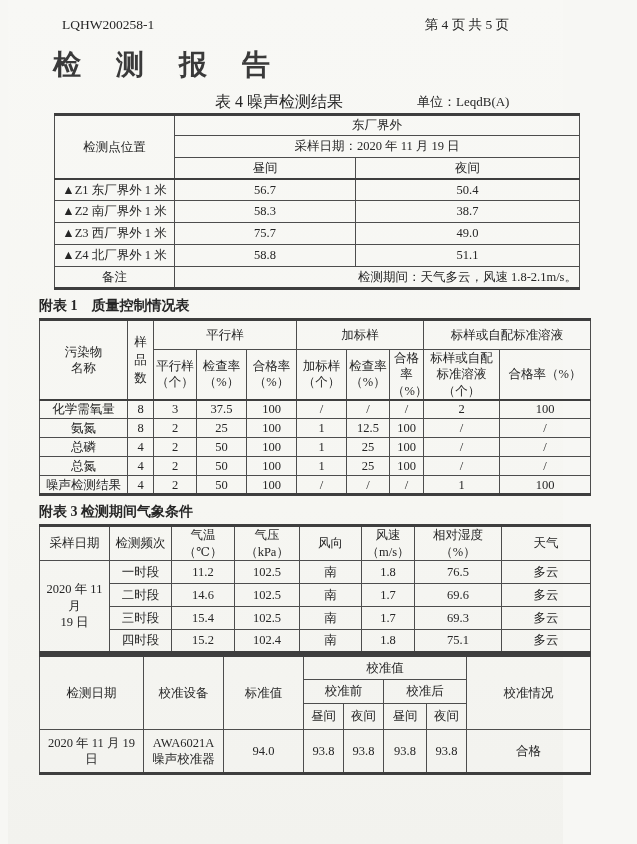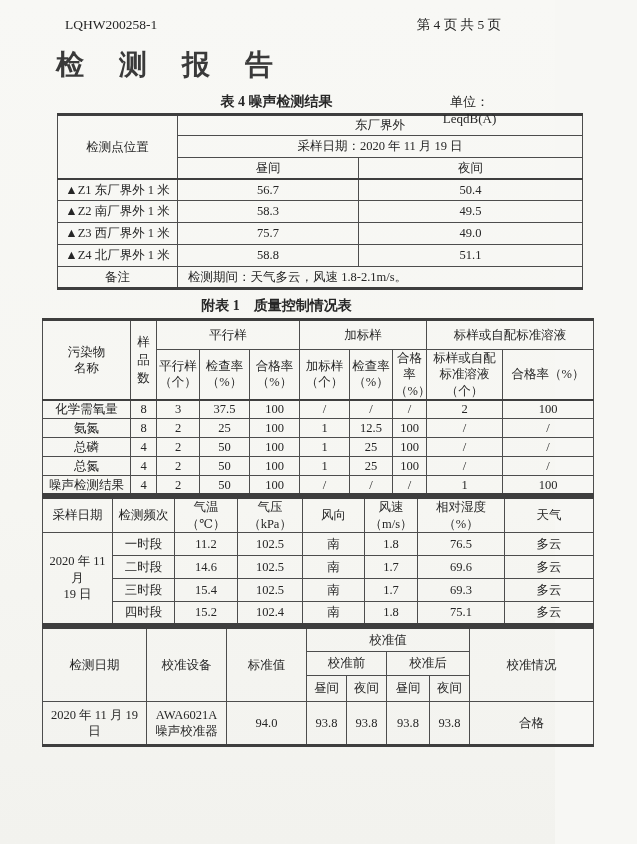--- a/index.html
+++ b/index.html
@@ -6,54 +6,55 @@
   body{
     width:637px;height:844px;
     background:#f7f7f4;
     font-family:"Liberation Serif","DejaVu Serif",serif;
     color:#262626;
     overflow:hidden;
   }
   .page{
     box-sizing:border-box;
     width:555px;height:844px;
-    padding:14px 44px 0 42px;
+    padding:14px 44px 0 31px;
     background:linear-gradient(180deg,#f8f8f5 0%,#f6f6f2 60%,#f2f2ee 100%);
+    margin-left:8px;
   }
   .meta-row{
     display:flex;justify-content:space-between;align-items:baseline;
     font-size:13.5px;margin:2px 10px 0 23px;
   }
   .title{
     font-size:28px;font-weight:600;letter-spacing:14px;
     padding-left:14px;
     margin:12px 0 8px 0;
     color:#3a3a3a;
   }
   .cap-row{position:relative;text-align:center;margin:4px 0 2px 0;height:19px;}
-  .tbl-cap{font-size:14px;font-weight:700;}
-  .unit{position:absolute;left:386px;top:1px;font-size:13px;font-weight:400;}
+  .tbl-cap{font-size:16px;font-weight:400;}
+  .unit{position:absolute;left:378px;top:1px;font-size:13px;font-weight:400;}
   .sec-head{font-size:15px;font-weight:700;margin:12px 0 4px 0;}
-  .app-cap{text-align:center;font-size:14px;font-weight:700;margin:7px 0 3px 0;}
+  .app-cap{text-align:left;font-size:14px;font-weight:700;margin:7px 0 3px 0;}
 
   table{
     border-collapse:collapse;table-layout:fixed;
     border-top:3px solid #3e3e3e;border-bottom:3px solid #3e3e3e;
   }
   td{
     border:1px solid #4d4d4d;
     text-align:center;vertical-align:middle;
     padding:0 2px;
     font-size:12.5px;line-height:1.3;
     overflow:hidden;
   }
   .t4{width:525px;margin-left:15px;}
   .t-full{width:551px;}
   td.sepb{border-bottom:2px solid #3e3e3e;}
-  td.left{text-align:left;padding-left:10px;}
+  td.left{text-align:right;padding-left:10px;}
   .pre{white-space:pre-line;}
   .vert{display:inline-block;width:1.1em;line-height:1.45;}
   tr.h21{height:21px;} tr.h22{height:22px;} tr.h24{height:24px;}
   tr.h26{height:26px;} tr.h30{height:30px;} tr.h40{height:40px;}
   tr.h19{height:19px;} tr.h23{height:23px;} tr.h44{height:44px;}
   .small{font-size:12px;}
 </style>
 </head>
 <body>
 
@@ -90,21 +91,21 @@
       <td class="sepb">夜间</td>
     </tr>
     <tr class="h22">
       <td>▲Z1 东厂界外 1 米</td>
       <td>56.7</td>
       <td>50.4</td>
     </tr>
     <tr class="h22">
       <td>▲Z2 南厂界外 1 米</td>
       <td>58.3</td>
-      <td>49.5</td>
+      <td>38.7</td>
     </tr>
     <tr class="h22">
       <td>▲Z3 西厂界外 1 米</td>
       <td>75.7</td>
       <td>49.0</td>
     </tr>
     <tr class="h22">
       <td>▲Z4 北厂界外 1 米</td>
       <td>58.8</td>
       <td>51.1</td>
@@ -207,20 +208,21 @@
       <td>100</td>
       <td>/</td>
       <td>/</td>
       <td>/</td>
       <td>1</td>
       <td>100</td>
     </tr>
   </tbody>
     </table>
 
+  <div class="app-cap">附表 3 检测期间气象条件</div>
 
   <table class="t-full">
     <colgroup>
       <col style="width:70px">
         <col style="width:62px">
         <col style="width:63px">
         <col style="width:65px">
       <col style="width:62px">
         <col style="width:53px">
         <col style="width:87px">

